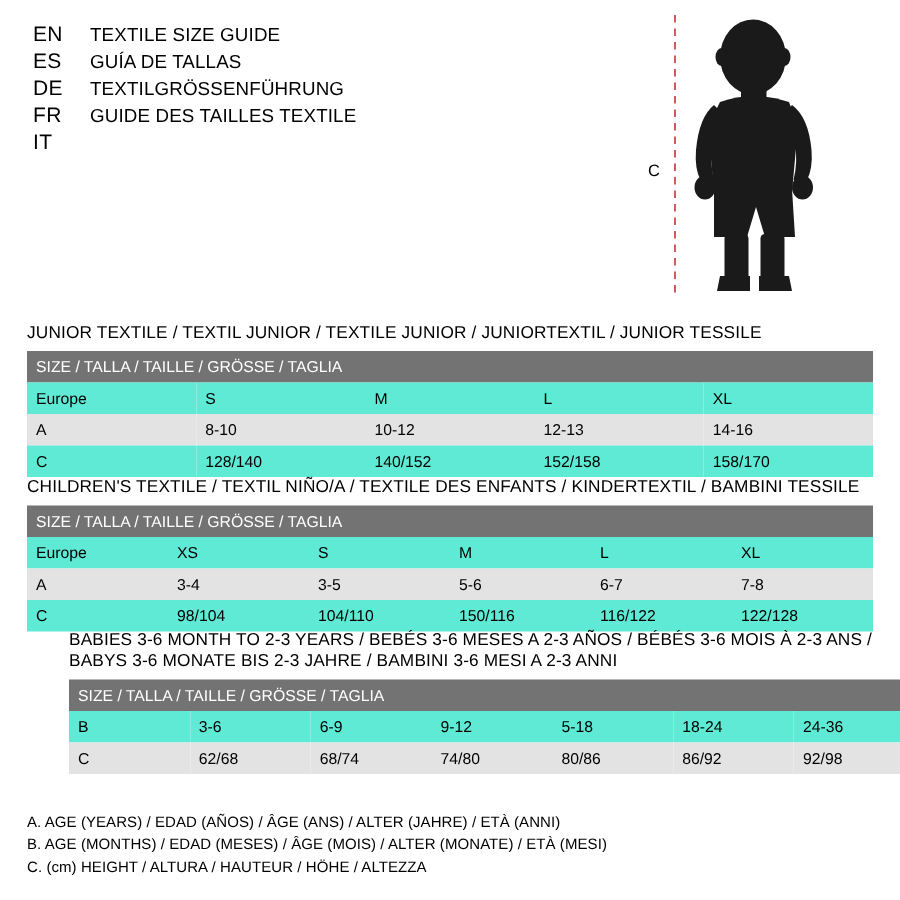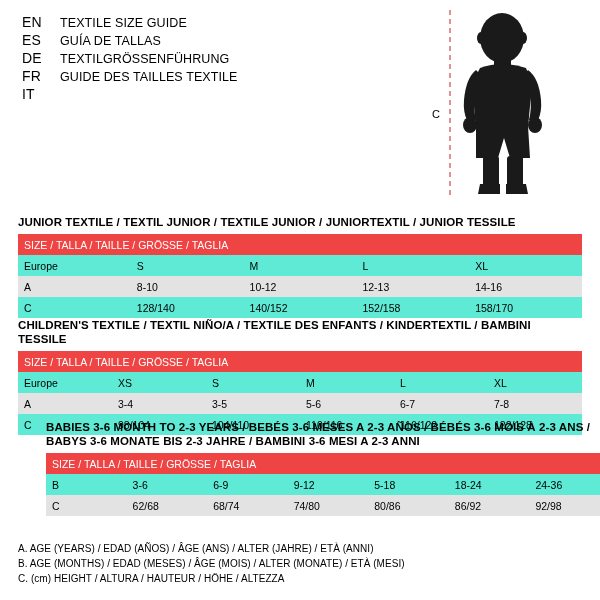--- a/index.html
+++ b/index.html
@@ -64,38 +64,38 @@
   }
 
   
   .section {
     position: absolute;
     left: 18px;
     width: 564px;
   }
   .section-title {
     font-size: 11.5px;
-    font-weight: bold;
+    font-weight: normal;
     letter-spacing: 0.1px;
     margin-bottom: 5px;
     line-height: 14px;
   }
   table.size-table {
     width: 100%;
     border-collapse: collapse;
     table-layout: fixed;
   }
   table.size-table td {
     font-size: 10.5px;
     padding: 3px 0 3px 6px;
     vertical-align: middle;
     height: 15px;
   }
   tr.head-row td {
-    background: #ef4444;
+    background: #737373;
     color: #ffffff;
     font-size: 10.5px;
     font-weight: normal;
   }
   tr.shade td {
     background: #e3e3e3;
   }
   tr.plain td {
     background: #5eead4;
   }
@@ -229,21 +229,21 @@
         <td>3-4</td>
         <td>3-5</td>
         <td>5-6</td>
         <td>6-7</td>
         <td>7-8</td>
       </tr>
       <tr class="plain">
         <td class="rowlabel">C</td>
         <td>98/104</td>
         <td>104/110</td>
-        <td>110/116</td>
+        <td>150/116</td>
         <td>116/122</td>
         <td>122/128</td>
       </tr>
     </tbody>
       </table>
   </div>
 
   <div class="section" style="top: 420px; margin-left: 28px;">
     <div class="section-title">BABIES 3-6 MONTH TO 2-3 YEARS / BEBÉS 3-6 MESES A 2-3 AÑOS / BÉBÉS 3-6 MOIS À 2-3 ANS / BABYS 3-6 MONATE BIS 2-3 JAHRE / BAMBINI 3-6 MESI A 2-3 ANNI</div>
     <table class="size-table">

